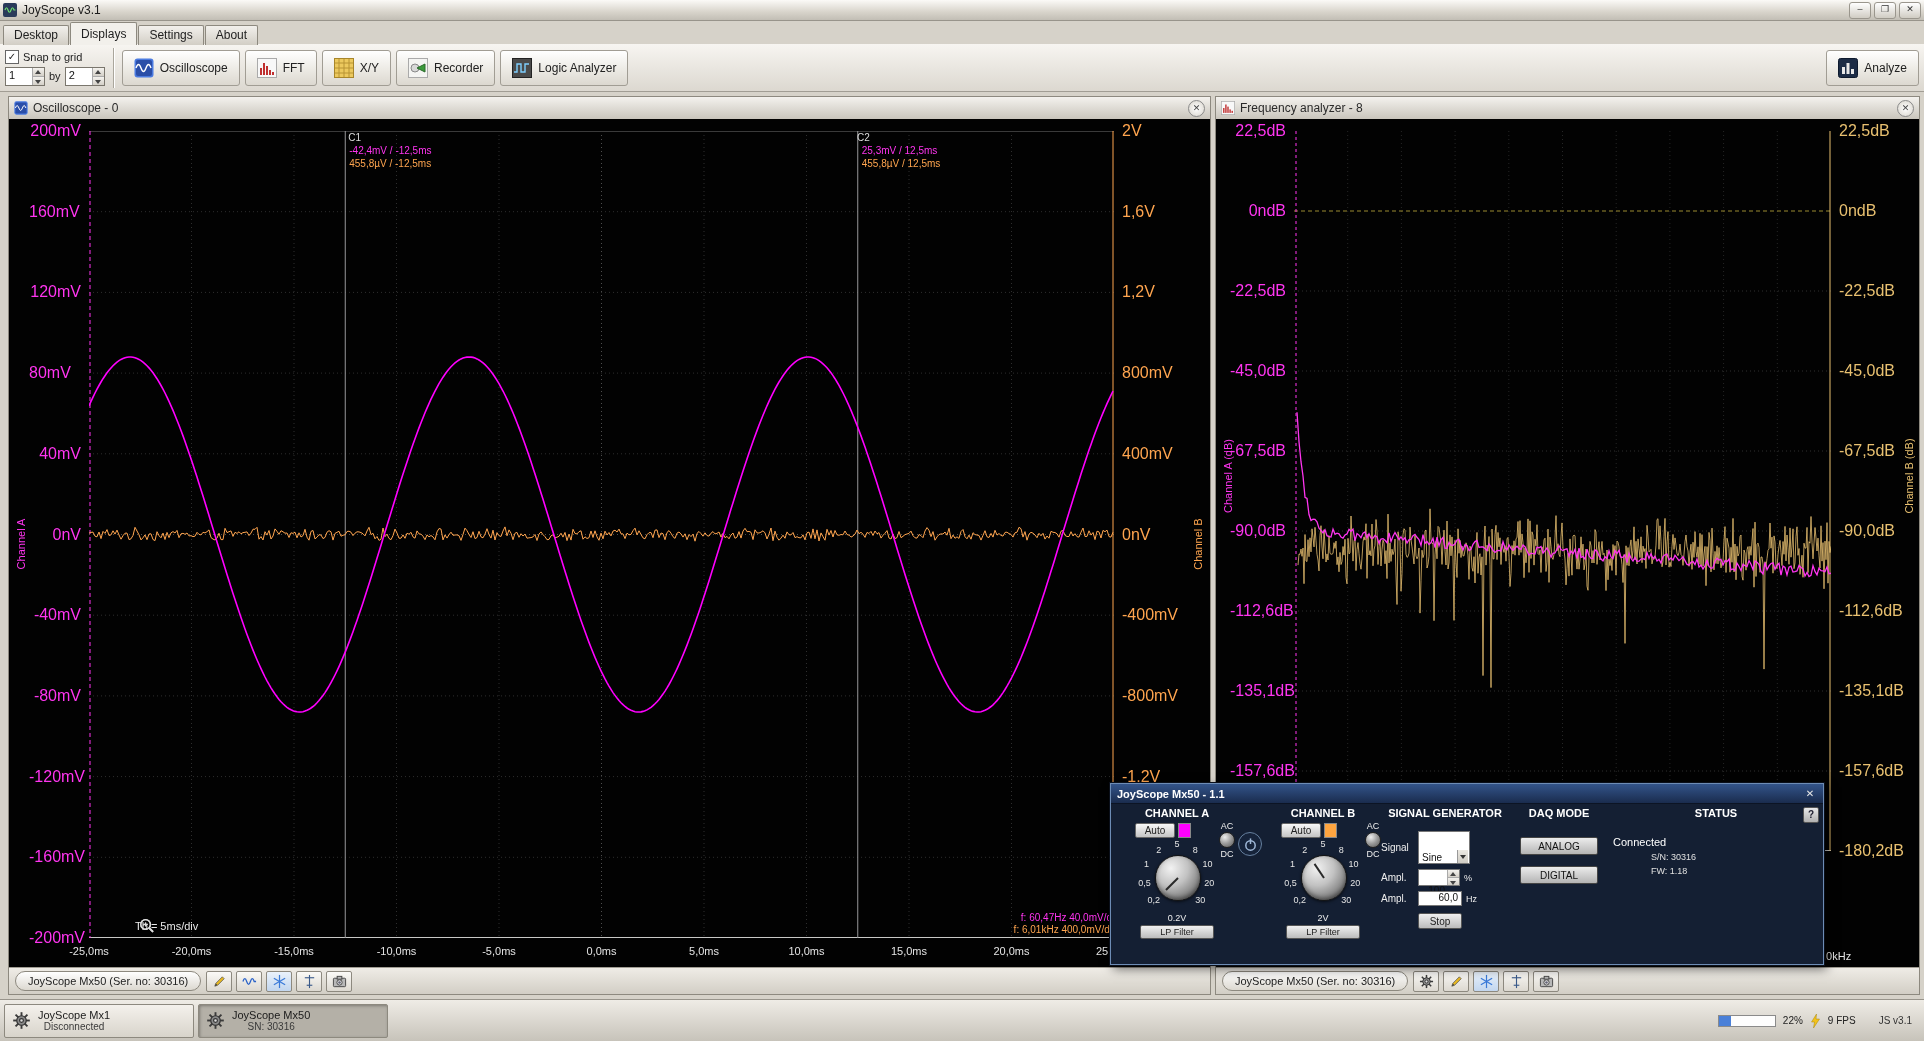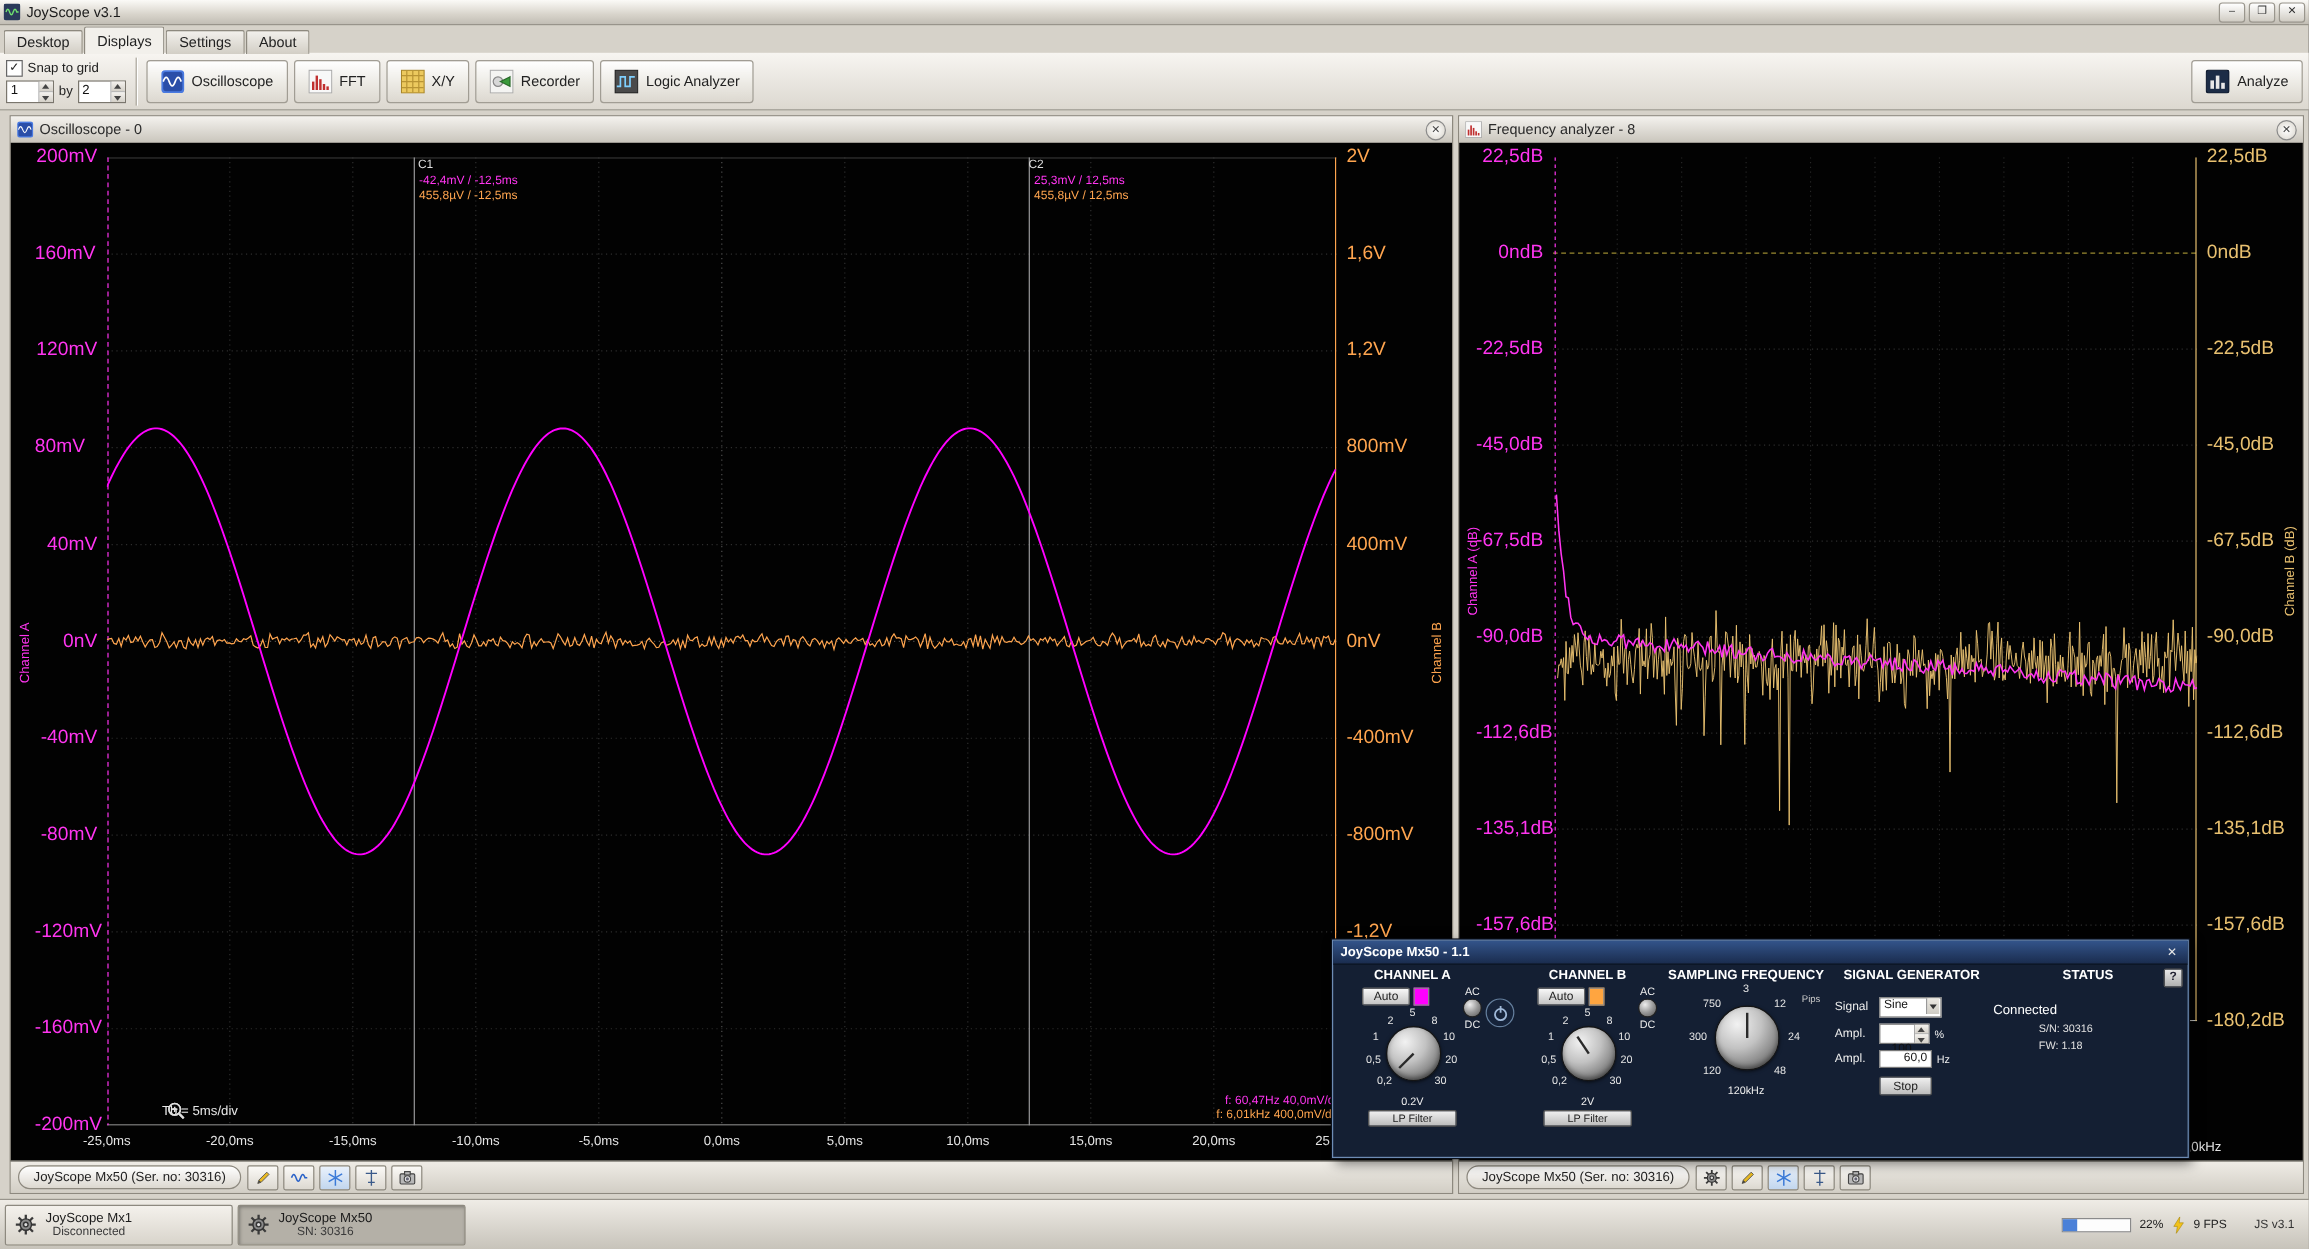--- a/index.html
+++ b/index.html
@@ -88,21 +88,21 @@
   .lpbtn{display:block;margin:2px auto 0;width:74px;height:14px;font-size:9px;line-height:11px;background:linear-gradient(#f0f0f0,#bcbcbc);border:1px solid #555;border-radius:2px;color:#222;padding:0;}
   .pwrcol{width:30px;position:relative;flex:none;}
   .pwrbtn{position:absolute;top:26px;left:3px;width:22px;height:22px;border-radius:50%;background:#16233a;border:1px solid #66809f;display:flex;align-items:center;justify-content:center;}
   .pwrbtn .icon{width:15px;height:15px;}
   .sampsec{width:148px;position:relative;flex:none;}
   .pips{position:absolute;right:12px;top:22px;font-size:8px;color:#c8c8c8;}
   .siggen{width:128px;flex:none;position:relative;}
   .sgrow{display:flex;align-items:center;gap:4px;margin-top:5px;font-size:10px;color:#eee;}
   .sgrow:first-of-type{margin-top:0;}
   .sglab{width:33px;flex:none;}
-  .sgselect{width:46px;height:15px;background:#fff;color:#111;font-size:10px;border:1px solid #777;display:flex;align-items:flex-start;padding:0 1px 0 3px;}
+  .sgselect{width:46px;height:15px;background:#fff;color:#111;font-size:10px;border:1px solid #777;display:flex;align-items:flex-end;padding:16px 1px 0 3px;}
   .caret{margin-left:auto;width:10px;height:13px;background:linear-gradient(#ece9e2,#cfccc4);border-left:1px solid #999;position:relative;}
   .caret::after{content:"";position:absolute;left:2px;top:5px;border-left:3px solid transparent;border-right:3px solid transparent;border-top:4px solid #333;}
   .sgspin{display:inline-flex;width:40px;height:15px;border:1px solid #777;background:#fff;}
   .sgspin .spinval{font-size:10px;padding:15px 2px;text-align:right;}
   .sginput{width:36px;height:13px;background:#fff;color:#111;text-align:right;font-size:10px;padding:0 3px;border:1px solid #777;}
   .sgunit{font-size:9px;}
   .stopbtn{margin:7px 0 0 37px;width:44px;height:16px;font-size:10px;line-height:13px;background:linear-gradient(#f0f0f0,#bcbcbc);border:1px solid #555;border-radius:2px;color:#222;padding:0;}
   .daqsec{width:100px;flex:none;}
   .daqbtn{display:block;width:78px;height:18px;margin:11px auto 0;background:linear-gradient(#ececec,#b4b4b4);border:1px solid #444;border-radius:2px;font-size:10px;color:#111;padding:0;}
   .daqbtn.first{margin-top:16px;}
@@ -615,37 +615,20 @@
           <span class="knoblab" style="left: 58px; top: 6px;">5</span>
           <span class="knoblab" style="left: 76.3338px; top: 11.5615px;">8</span>
           <span class="knoblab" style="left: 88.488px; top: 26.3714px;">10</span>
           <span class="knoblab" style="left: 90.3659px; top: 45.438px;">20</span>
           <span class="knoblab" style="left: 81.3345px; top: 62.3345px;">30</span>
         </div>
       <div class="knobval">2V</div>
       <button class="lpbtn">LP Filter</button>
     </div>
 
-    <div class="sampsec">
-      <div class="dphdg">SAMPLING FREQUENCY</div>
-      <span class="pips">Pips</span>
-      <div class="knobwrap" id="knobS" style="width: 140px; height: 82px;">
-          <div class="knobface" style="left: 44px; top: 17px; width: 52px; height: 52px;">
-            <div class="knobptr" style="height: 21px; top: 5px; transform: rotate(0deg);"></div>
-          </div>
-          <span class="knoblab" style="left: 41.7157px; top: 71.2843px;">120</span>
-          <span class="knoblab" style="left: 30px; top: 43px;">300</span>
-          <span class="knoblab" style="left: 41.7157px; top: 14.7157px;">750</span>
-          <span class="knoblab" style="left: 70px; top: 3px;">3</span>
-          <span class="knoblab" style="left: 98.2843px; top: 14.7157px;">12</span>
-          <span class="knoblab" style="left: 110px; top: 43px;">24</span>
-          <span class="knoblab" style="left: 98.2843px; top: 71.2843px;">48</span>
-        </div>
-      <div class="knobval">120kHz</div>
-    </div>
 
     <div class="siggen">
       <div class="dphdg" style="margin-bottom:10px;">SIGNAL GENERATOR</div>
       <div class="sgrow">
         <span class="sglab">Signal</span>
         <span class="sgselect">
           <span>Sine</span>
           <span class="caret"></span>
         </span>
       </div>
@@ -661,20 +644,25 @@
         <span class="sgunit">%</span>
       </div>
       <div class="sgrow">
         <span class="sglab">Ampl.</span>
         <span class="sginput">60,0</span>
         <span class="sgunit">Hz</span>
       </div>
       <button class="stopbtn">Stop</button>
     </div>
 
+    <div class="daqsec">
+      <div class="dphdg">DAQ MODE</div>
+      <button class="daqbtn first">ANALOG</button>
+      <button class="daqbtn">DIGITAL</button>
+    </div>
 
     <div class="statsec">
       <div class="dphdg">STATUS</div>
       <div class="statstate">Connected</div>
       <div class="statline">S/N: 30316</div>
       <div class="statline">FW: 1.18</div>
     </div>
 
   </div>
 </div>

